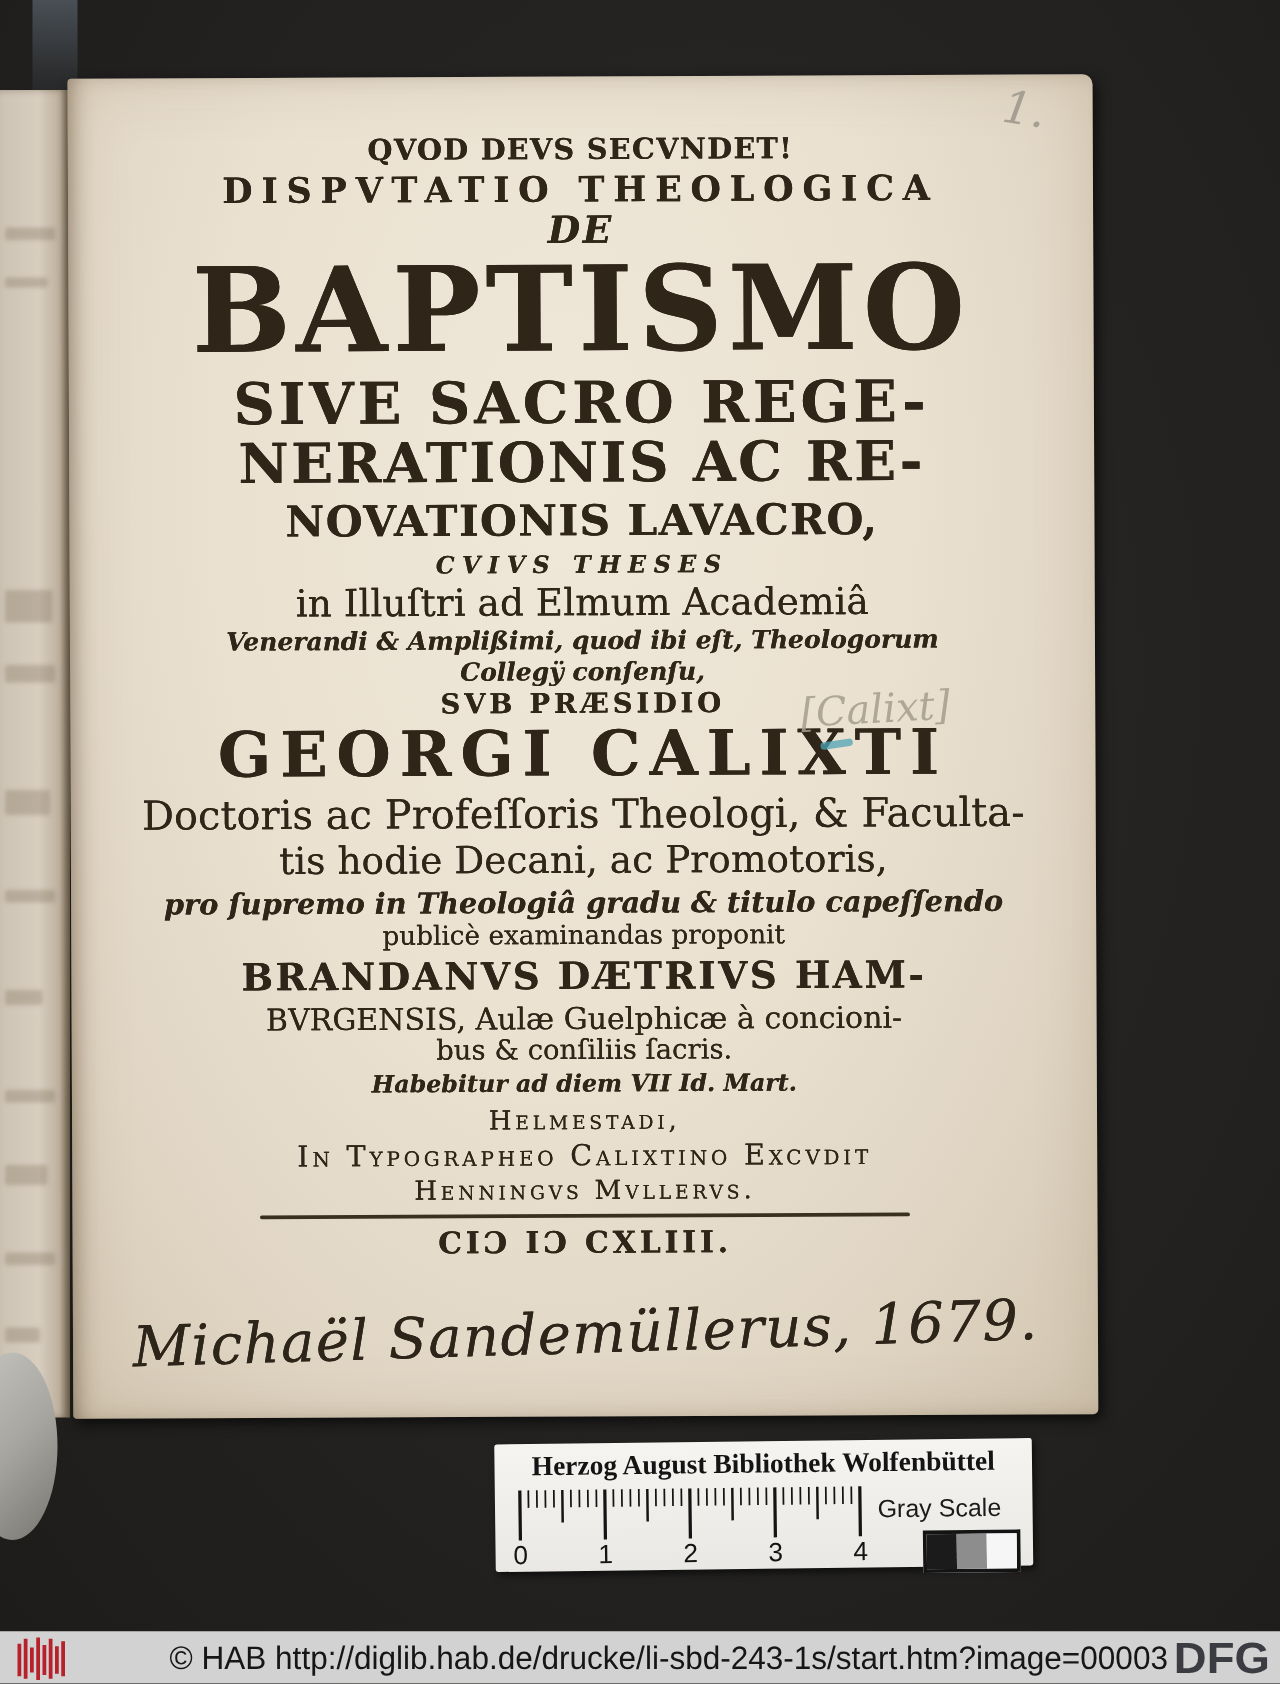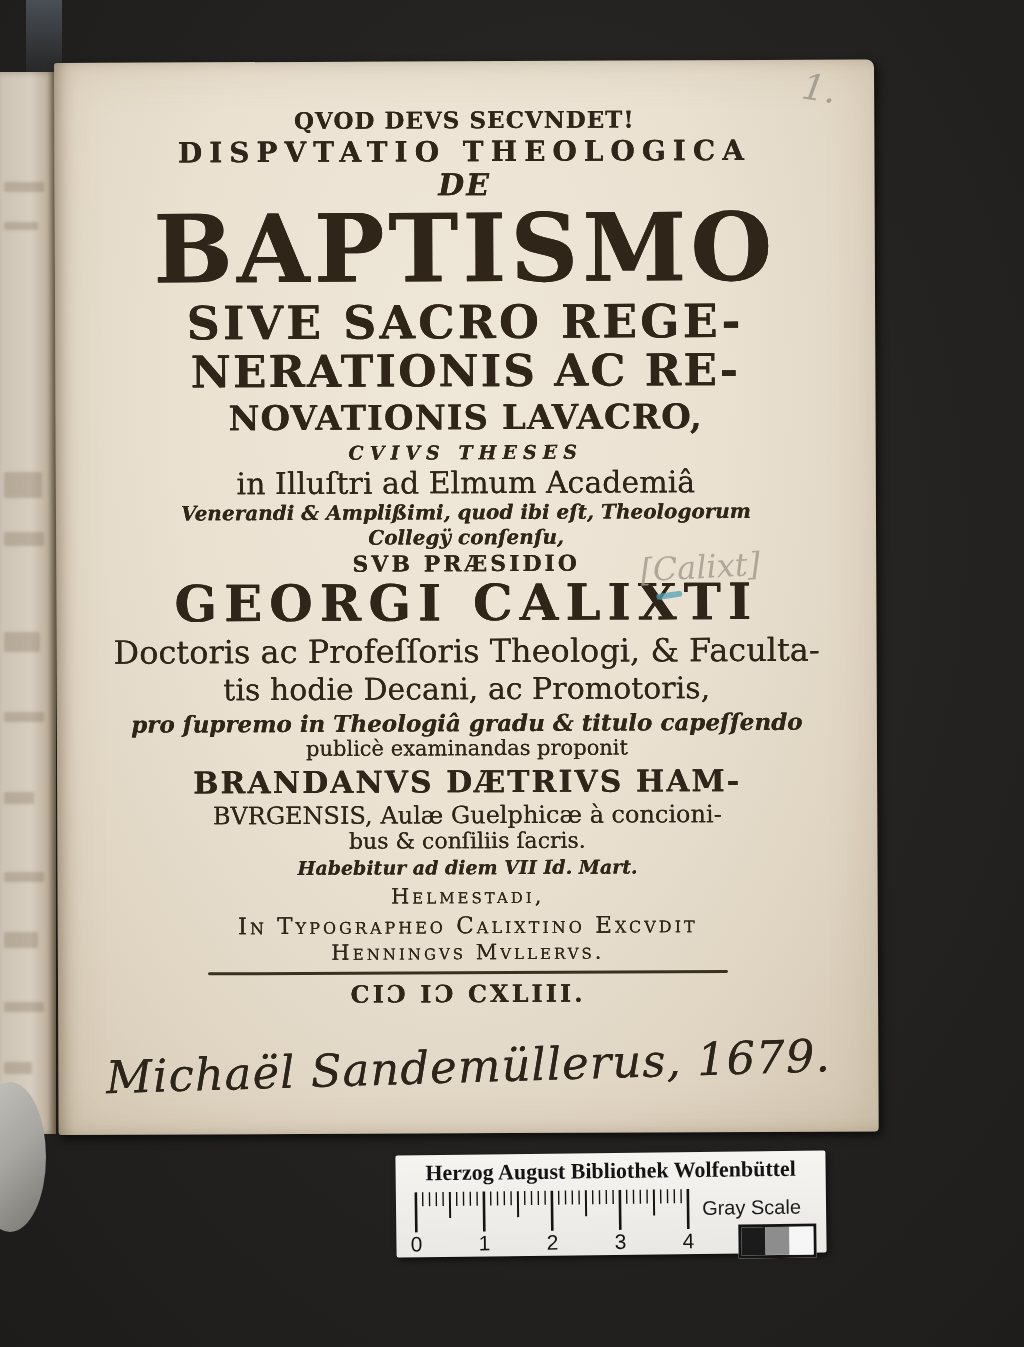--- a/index.html
+++ b/index.html
@@ -173,14 +173,30 @@
       </svg>
       <div class="grayscale-label">Gray Scale</div>
       <div class="swatches">
         <div class="sw sw-black"></div>
         <div class="sw sw-gray"></div>
         <div class="sw sw-white"></div>
       </div>
     </div>
   </div>
 
+  <div class="footer">
+    <svg class="hab-logo" width="46" height="38" viewBox="0 0 46 38">
+      <g fill="#b6212c">
+        <rect x="2" y="7" width="3" height="26"></rect>
+        <rect x="7" y="3" width="3" height="32"></rect>
+        <rect x="12" y="10" width="3" height="20"></rect>
+        <rect x="17" y="2" width="3" height="34"></rect>
+        <rect x="22" y="8" width="3" height="24"></rect>
+        <rect x="27" y="3" width="3" height="32"></rect>
+        <rect x="32" y="9" width="3" height="22"></rect>
+        <rect x="37" y="5" width="3" height="28"></rect>
+      </g>
+    </svg>
+    <div class="footer-url">© HAB http://diglib.hab.de/drucke/li-sbd-243-1s/start.htm?image=00003</div>
+    <div class="dfg">DFG</div>
+  </div>
 
 </div>
 
 </body></html>

